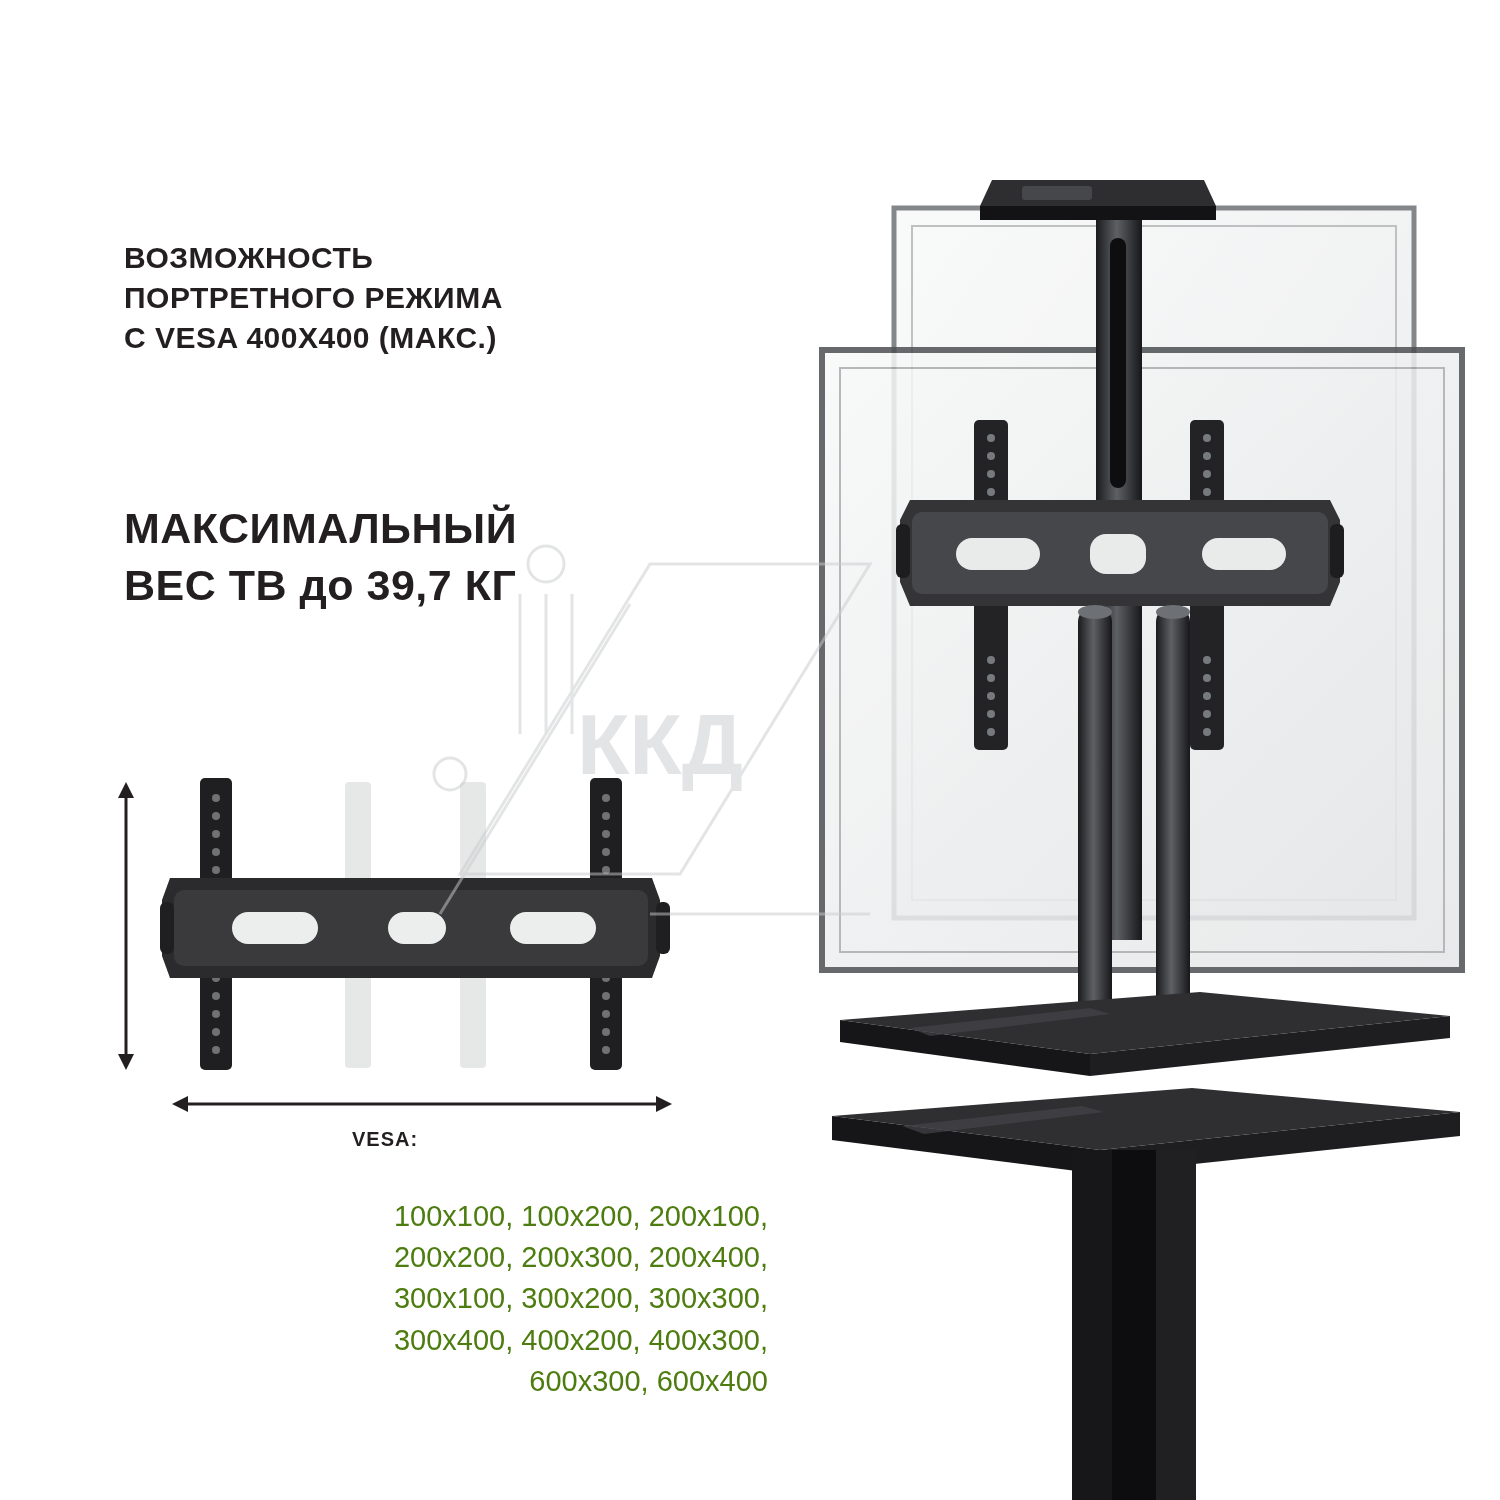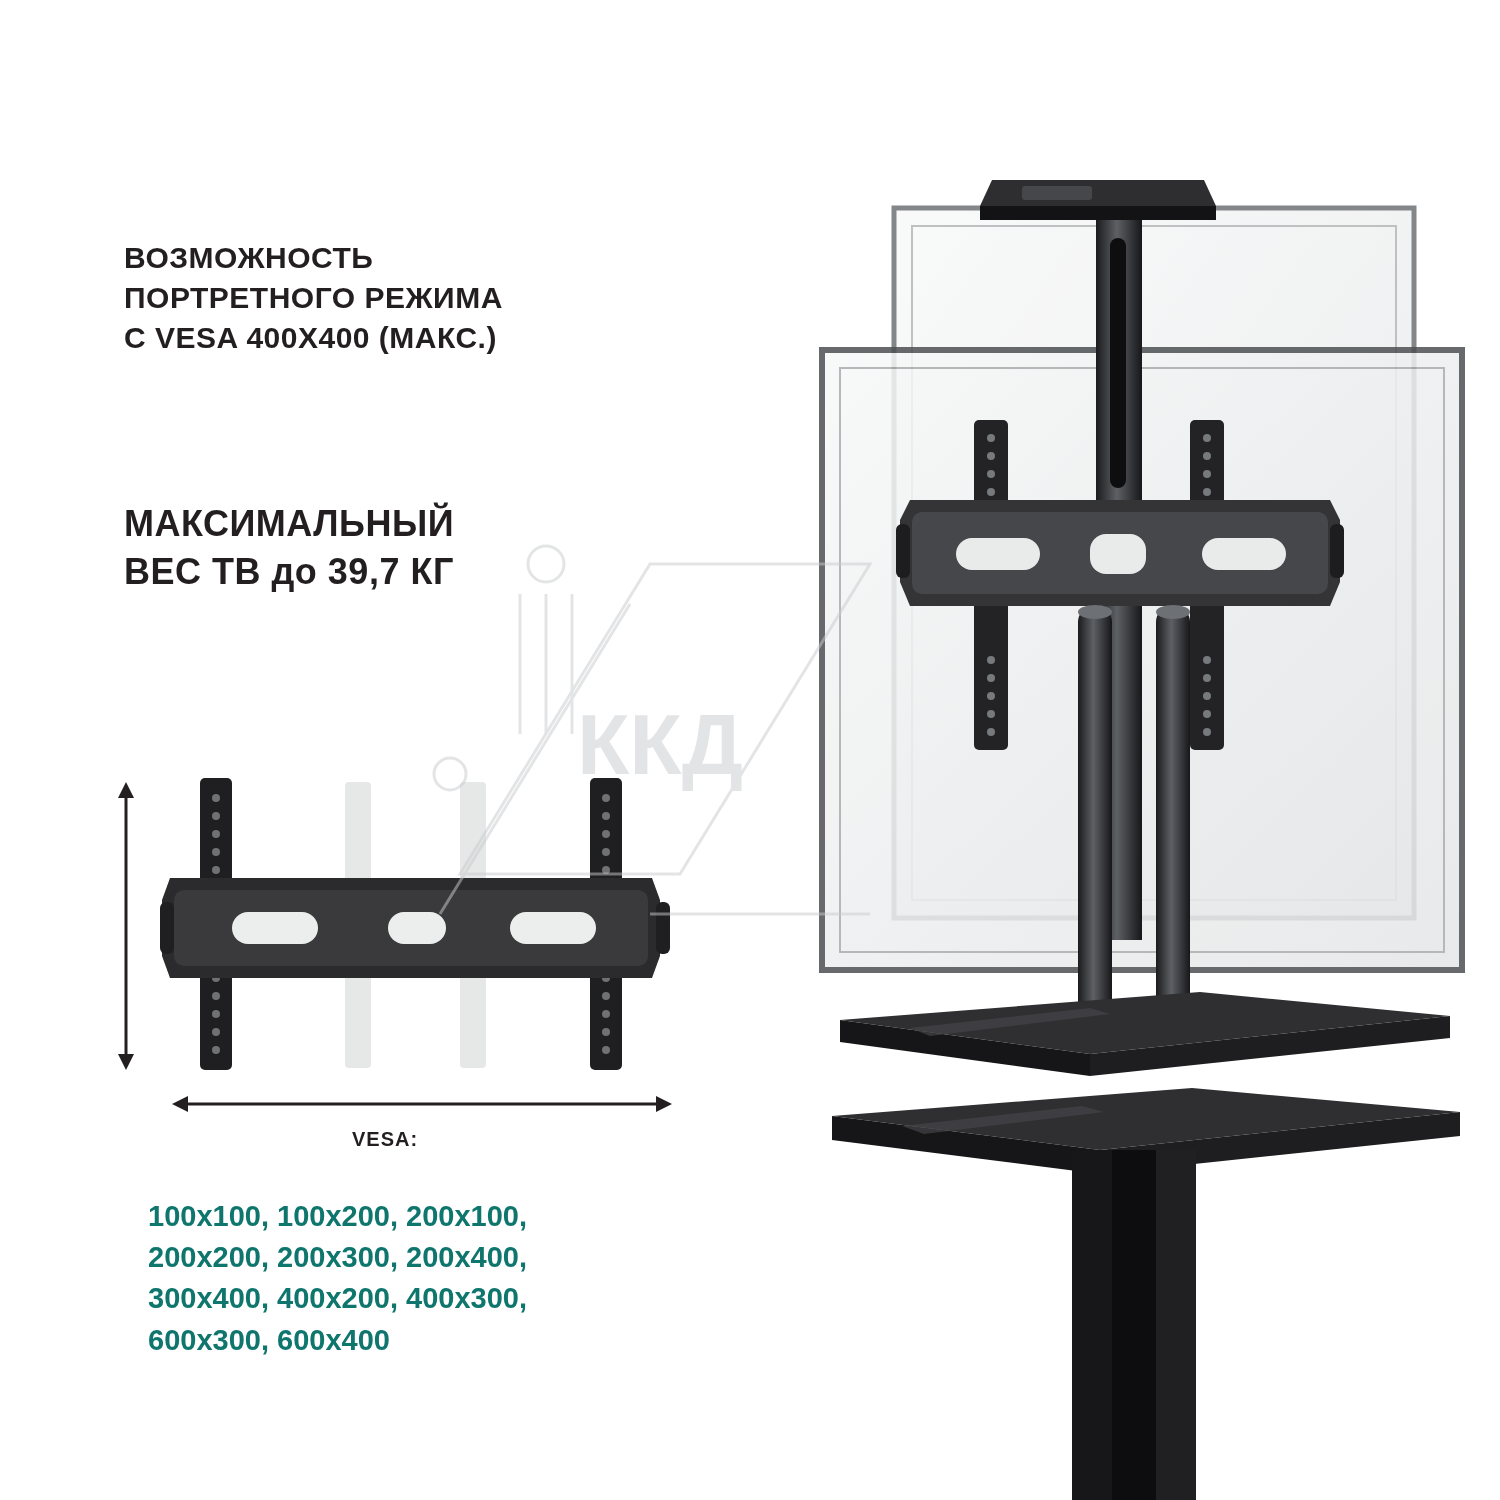--- a/index.html
+++ b/index.html
@@ -16,33 +16,33 @@
   
   .headline{
     position:absolute;left:124px;top:238px;width:700px;
     font-size:30px;line-height:1.33;font-weight:700;
     letter-spacing:0.5px;text-transform:uppercase;
   }
   .headline .ln{display:block;white-space:nowrap;}
 
   .subhead{
     position:absolute;left:124px;top:500px;width:640px;
-    font-size:36px;line-height:1.33;font-weight:700;
+    font-size:43px;line-height:1.33;font-weight:700;
     letter-spacing:0.5px;
   }
   .subhead .ln{display:block;white-space:nowrap;text-transform:uppercase;}
   .subhead .ln.mix{text-transform:none;}
 
   .vesa-title{
     position:absolute;left:352px;top:1128px;
     font-size:20px;font-weight:700;letter-spacing:1px;
   }
   .vesa-list{
     position:absolute;left:148px;top:1196px;width:620px;
-    font-size:29px;line-height:1.42;font-weight:700;color:#0f766e;
+    font-size:29px;line-height:1.42;font-weight:400;color:#4d7c0f;text-align:right;
   }
   .vesa-list .ln{display:block;white-space:nowrap;}
 
   
   .bracket-wrap{position:absolute;left:100px;top:770px;width:580px;height:360px;}
 
   .dim-v{position:absolute;left:14px;top:12px;width:24px;height:288px;}
   .dim-h{position:absolute;left:72px;top:322px;width:500px;height:24px;}
 
   
@@ -131,20 +131,21 @@
       <rect x="0" y="132" width="14" height="52" rx="6" fill="#1f1f21"></rect>
       <rect x="496" y="132" width="14" height="52" rx="6" fill="#1f1f21"></rect>
     </svg>
   </div>
 
   <div class="vesa-title">VESA:</div>
 
   <div class="vesa-list">
     <span class="ln">100x100, 100x200, 200x100,</span>
     <span class="ln">200x200, 200x300, 200x400,</span>
+    <span class="ln">300x100, 300x200, 300x300,</span>
     <span class="ln">300x400, 400x200, 400x300,</span>
     <span class="ln">600x300, 600x400</span>
   </div>
 
   <div class="product">
     <svg viewBox="0 0 720 1380" width="720" height="1380">
 
       <defs>
         <linearGradient id="glassG" x1="0" y1="0" x2="1" y2="1">
           <stop offset="0%" stop-color="#f7f8f8"></stop>

